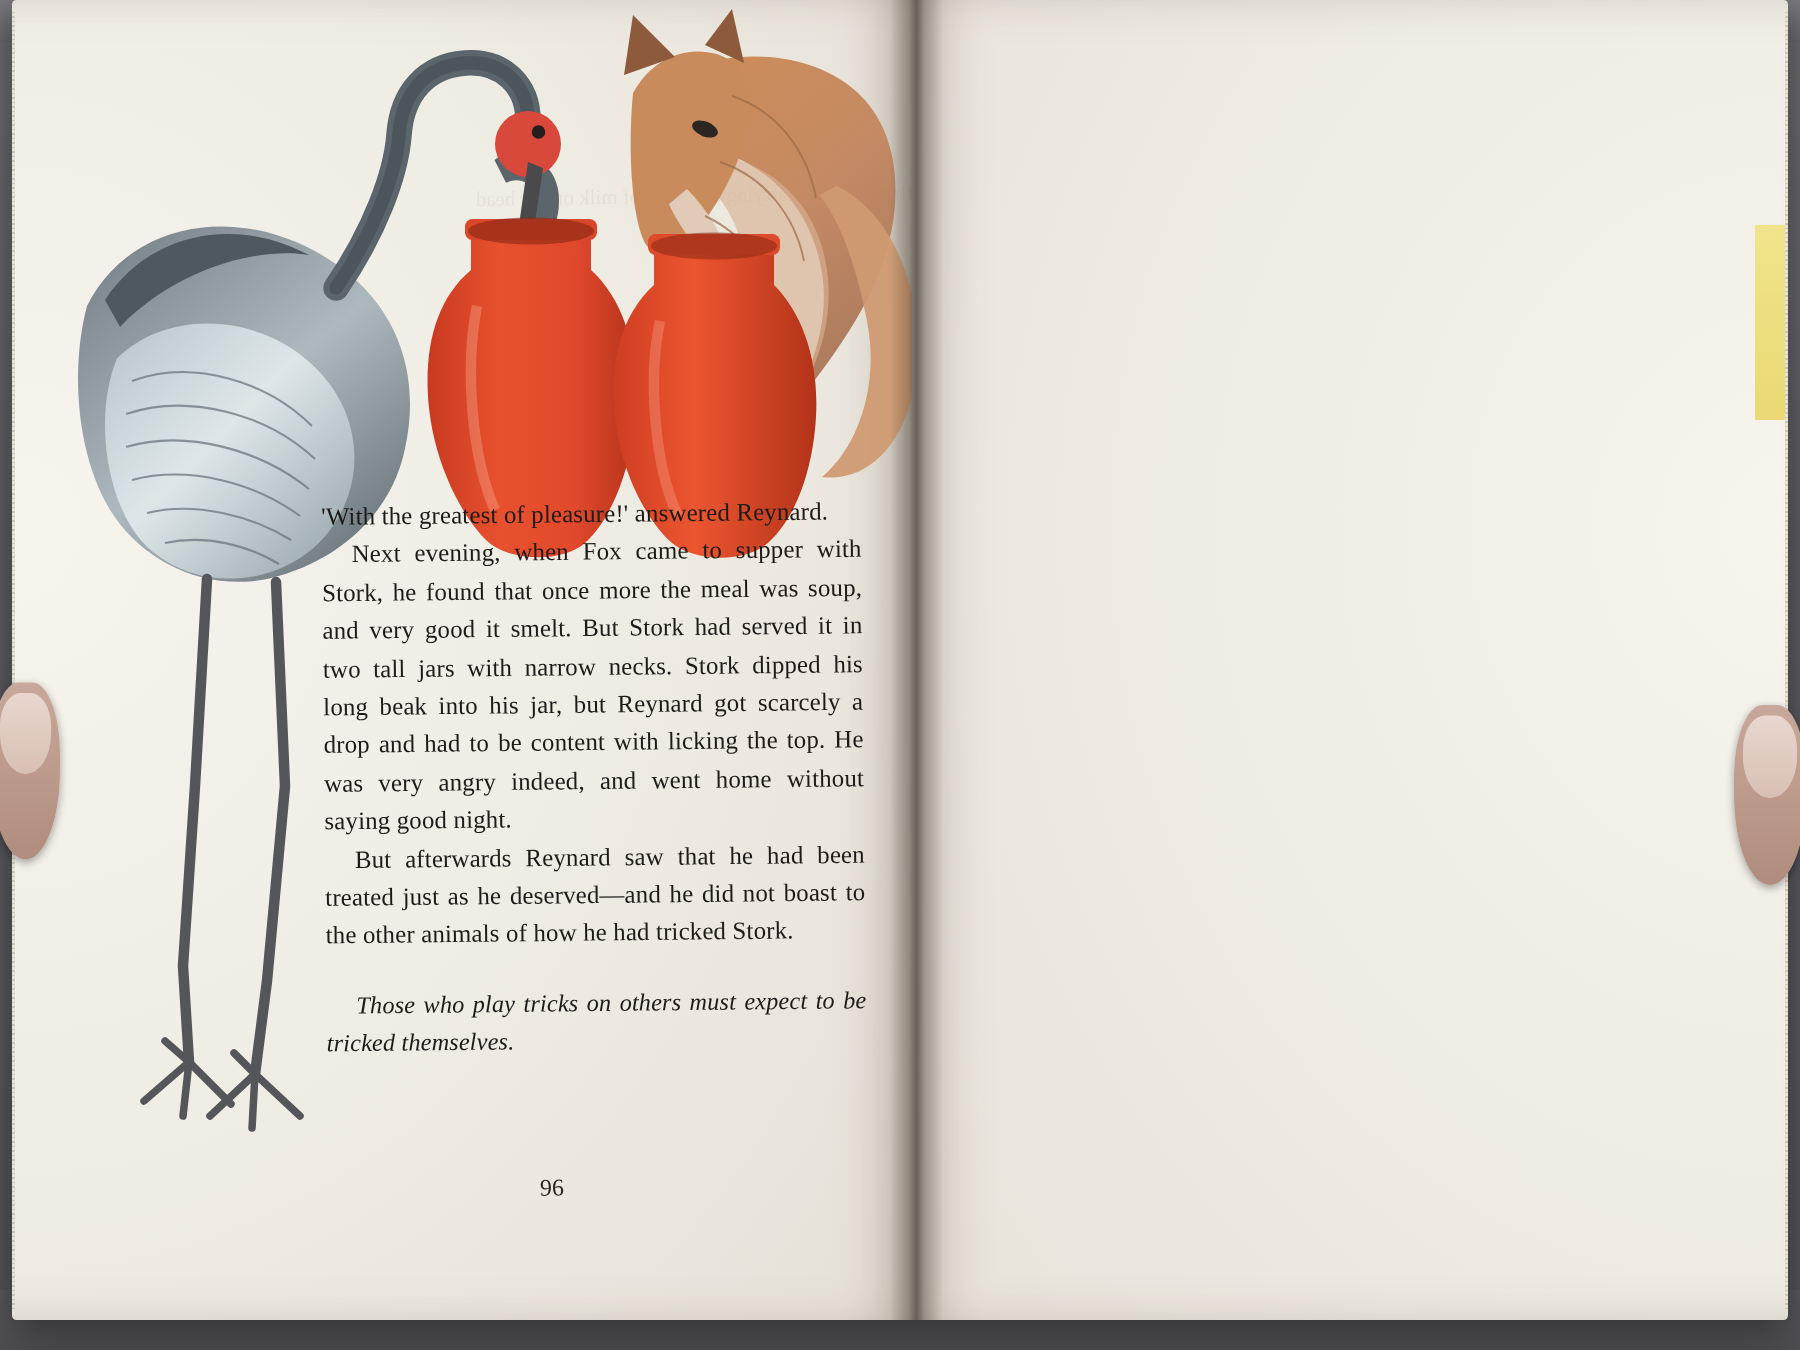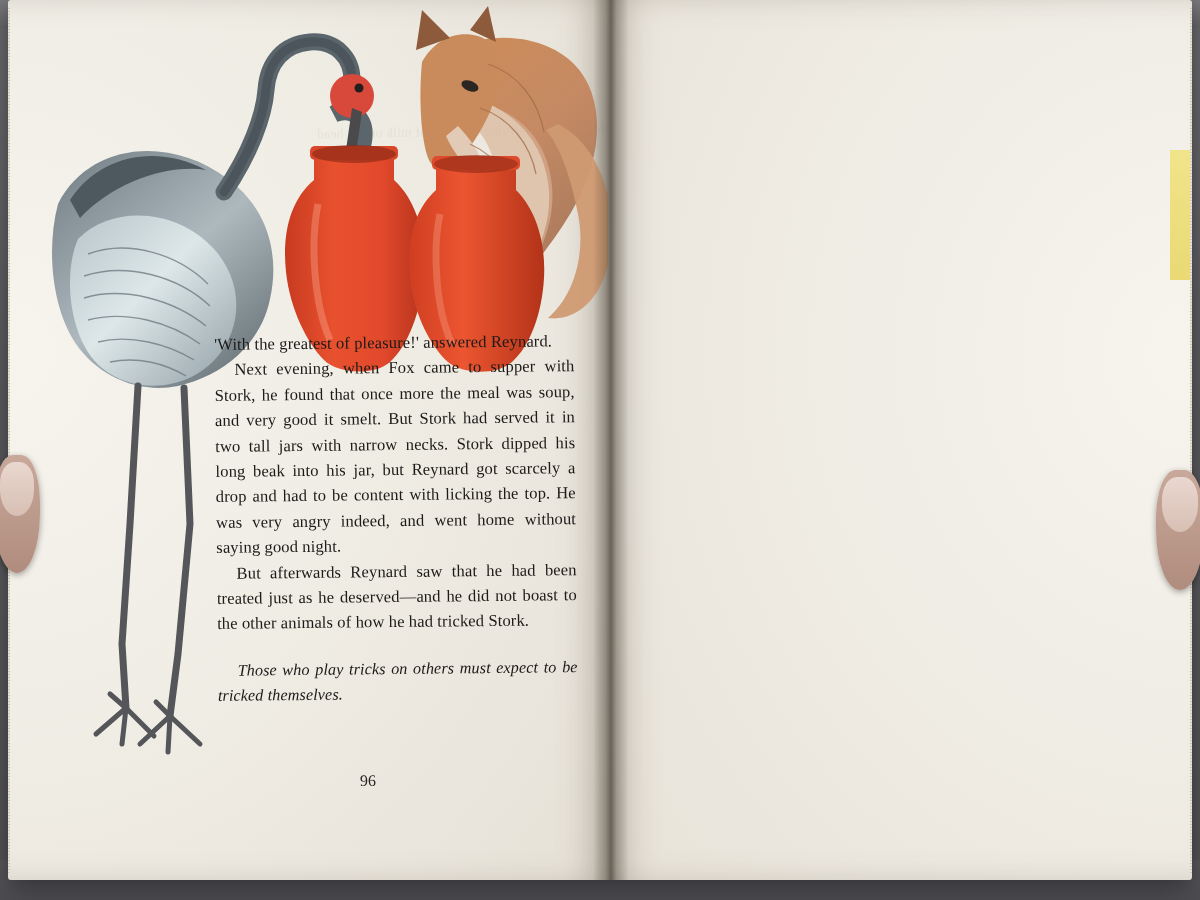--- a/index.html
+++ b/index.html
@@ -141,20 +141,21 @@
     font-style: italic;
     font-size: 16.2px;
     line-height: 25px;
     text-indent: 20px;
   }
 
   .folio {
     position: absolute;
     font-size: 16px;
     color: #2a2722;
+    margin-top: 12px;
   }
   #folio-left  { left: 352px; top: 772px; transform: rotate(-0.6deg); }
 
   
   #illus {
     position: absolute;
     left: 10px;
     top: 4px;
     width: 600px;
     height: 780px;

